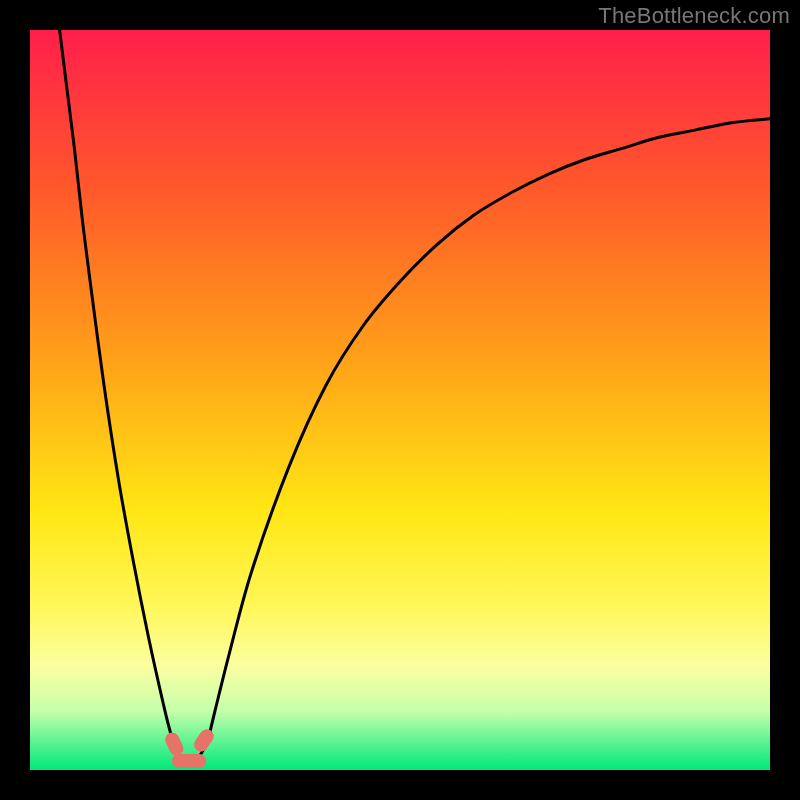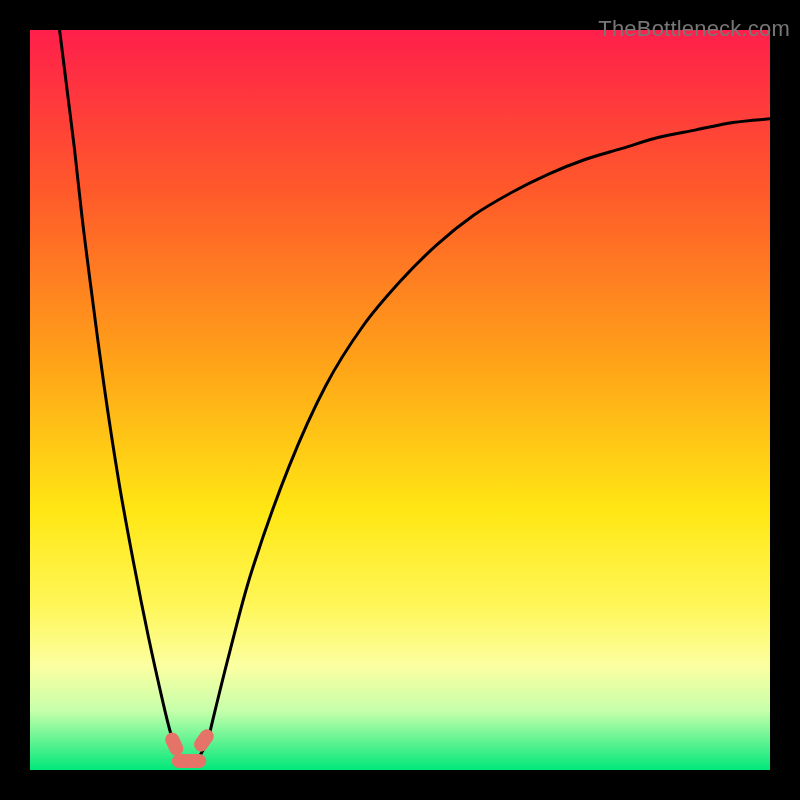--- a/index.html
+++ b/index.html
@@ -21,21 +21,21 @@
   .plot {
     position: absolute;
     left: 30px;
     top: 30px;
     width: 740px;
     height: 740px;
     
   }
   .watermark {
     position: absolute;
-    top: 16px;
+    top: 3px;
     right: 10px;
     color: #777;
     font-size: 22px;
     letter-spacing: 0.2px;
     user-select: none;
   }
   svg {
     position: absolute;
     left: 0; top: 0;
   }

